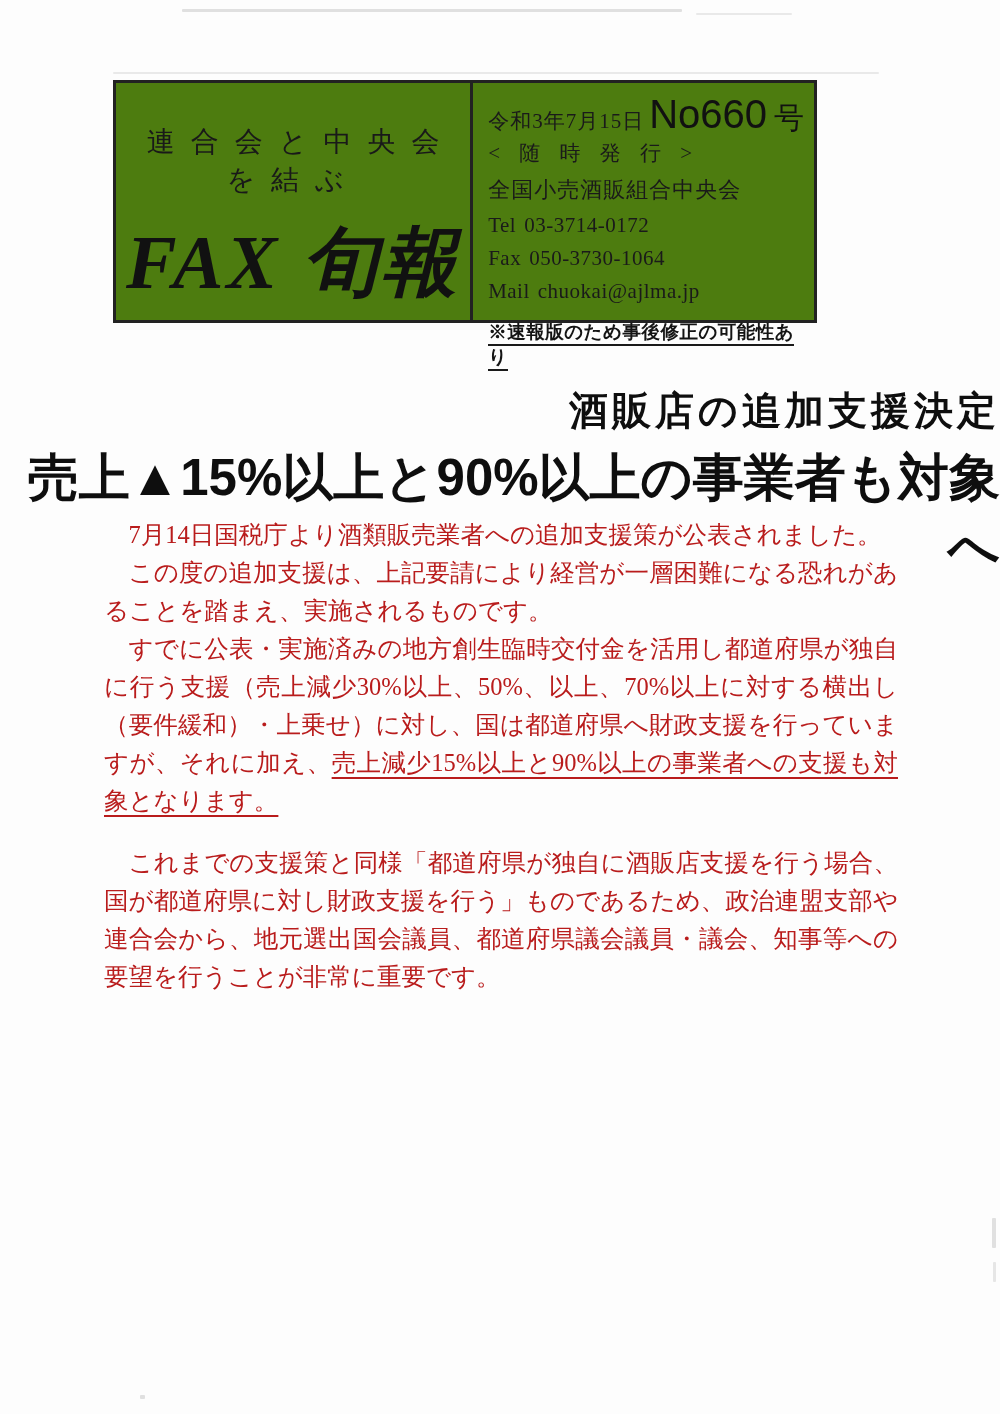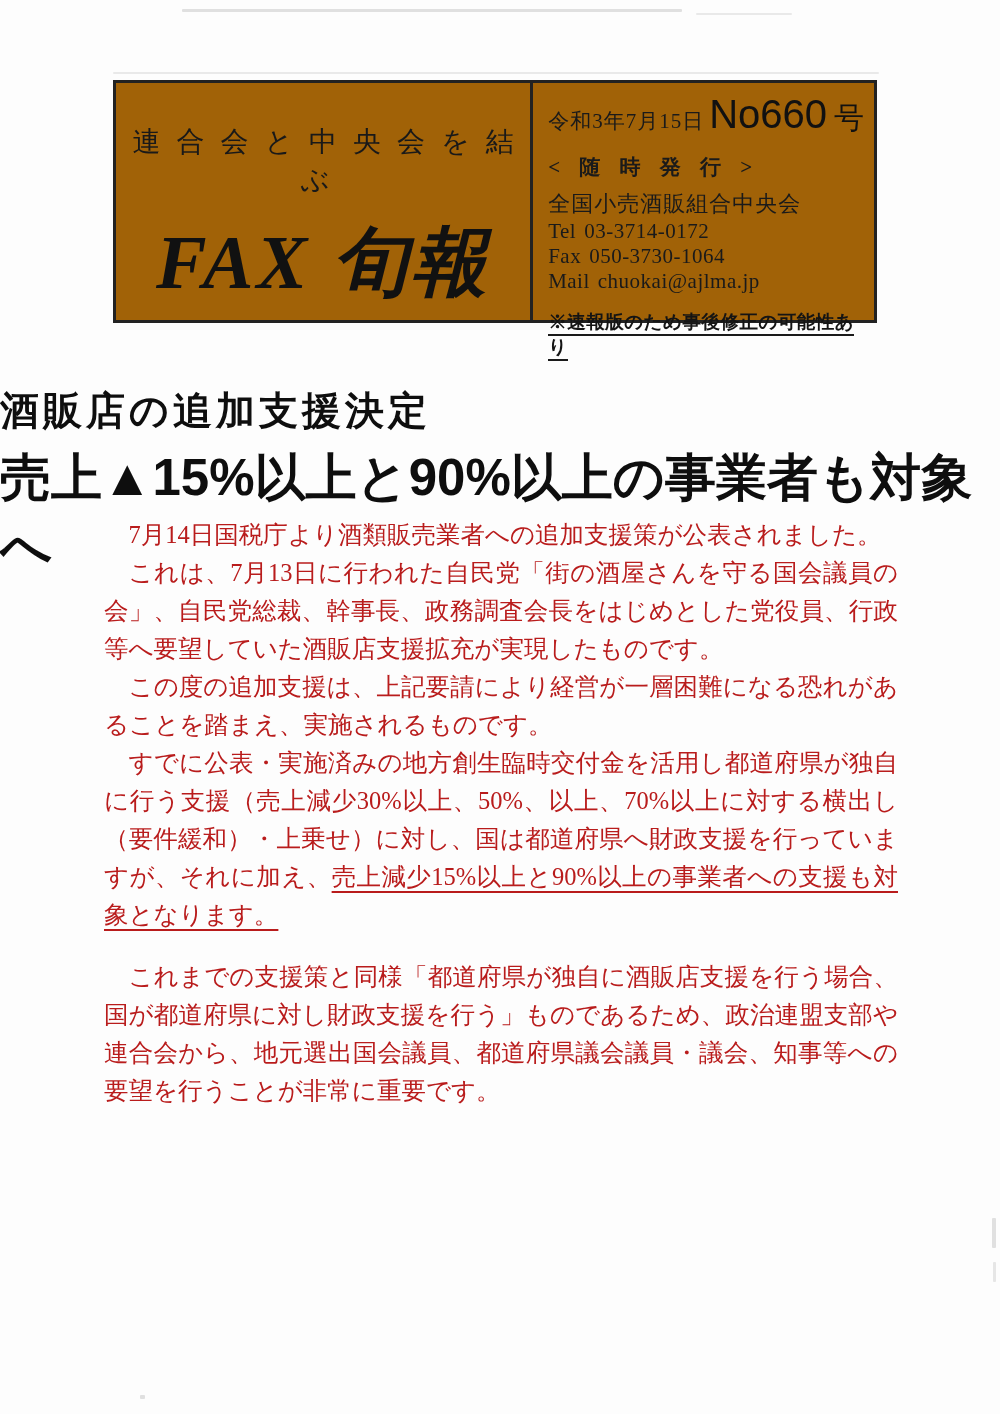--- a/index.html
+++ b/index.html
@@ -18,23 +18,23 @@
   .art-top-line   { top:9px;   left:182px; width:500px; height:3px; opacity:.5; }
   .art-top-line2  { top:13px;  left:696px; width:96px;  height:2px; opacity:.35; }
   .art-ghost-line { top:72px;  left:113px; width:766px; height:2px; opacity:.35; }
   .art-right-dash1{ top:1218px;left:992px; width:4px;   height:30px; opacity:.5; }
   .art-right-dash2{ top:1262px;left:993px; width:3px;   height:20px; opacity:.4; }
   .art-speck      { top:1395px;left:140px; width:5px;   height:4px;  opacity:.5; }
 
   
   .header-box {
     position:absolute; left:113px; top:80px;
-    width:764px; height:243px;
+    width:704px; height:243px;
     border:3px solid #222;
-    background:#a16207;
+    background:#4d7c0f;
     display:flex;
   }
   .header-left {
     width:462px;
     border-right:3px solid #222;
     text-align:center;
   }
   .tagline {
     margin-top:40px;
     font-size:28px;
@@ -53,39 +53,39 @@
     text-align:center;
   }
   .header-right {
     flex:1;
     padding:11px 10px 16px 15px;
   }
   .issue-date-line { display:flex; align-items:baseline; white-space:nowrap; }
   .issue-date   { font-size:21px; letter-spacing:1px; }
   .issue-number { font-family:"Liberation Sans", sans-serif; font-size:40px; line-height:1; margin-left:5px; color:#111; }
   .issue-suffix { font-family:"Liberation Sans", sans-serif; font-size:30px; margin-left:7px; color:#111; }
-  .frequency { font-size:21px; margin-top:14px; letter-spacing:7px;font-weight:bold; }
+  .frequency { font-size:21px; letter-spacing:7px; }
   .org       { font-size:22px; margin-top:8px; letter-spacing:1px; }
-  .contact   { font-size:21px;  letter-spacing:.5px; }
+  .contact   { font-size:21px; margin-top:8px;  letter-spacing:.5px; }
   .contact .label { margin-right:8px; }
   .note-wrap { margin-top:15px; }
   .note-text {
     font-family:"Liberation Sans", sans-serif;
     font-size:18.5px;
     font-weight:bold;
     letter-spacing:.5px;
     border-bottom:2px solid #1a1a1a;
     padding-bottom:2px;
     color:#141414;
   }
 
   
   .title-block {
     position:absolute; top:384px; left:0; width:100%;
-    text-align:left;
+    text-align:right;
     font-family:"Liberation Sans", sans-serif;
     font-weight:bold;
     color:#0e0e0e;
   }
   .title-line1 { font-size:39px; letter-spacing:4px; }
   .title-line2 { font-size:51px; margin-top:6px; letter-spacing:0; }
 
   
   .doc-body {
     position:absolute; top:516px; left:104px;
@@ -141,17 +141,16 @@
   </div>
 </div>
 
 <div class="title-block">
   <div class="title-line1">酒販店の追加支援決定</div>
   <div class="title-line2">売上▲15%以上と90%以上の事業者も対象へ</div>
 </div>
 
 <div class="doc-body" id="body-container">
     <p class="para"><span>7月14日国税庁より酒類販売業者への追加支援策が公表されました。</span></p>
-    <p class="para"><span>これは、7月13日に行われた自民党「街の酒屋さんを守る国会議員の会」、自民党総裁、幹事長、政務調査会長をはじめとした党役員、行政等へ要望していた酒販店支援拡充が実現したものです。</span></p>
     <p class="para"><span>この度の追加支援は、上記要請により経営が一層困難になる恐れがあることを踏まえ、実施されるものです。</span></p>
     <p class="para"><span>すでに公表・実施済みの地方創生臨時交付金を活用し都道府県が独自に行う支援（売上減少30%以上、50%、以上、70%以上に対する横出し（要件緩和）・上乗せ）に対し、国は都道府県へ財政支援を行っていますが、それに加え、</span><span class="u-tail">売上減少15%以上と90%以上の事業者への支援も対象となります。</span></p>
     <p class="para spaced"><span>これまでの支援策と同様「都道府県が独自に酒販店支援を行う場合、国が都道府県に対し財政支援を行う」ものであるため、政治連盟支部や連合会から、地元選出国会議員、都道府県議会議員・議会、知事等への要望を行うことが非常に重要です。</span></p>
   </div>
 
 </body></html>

